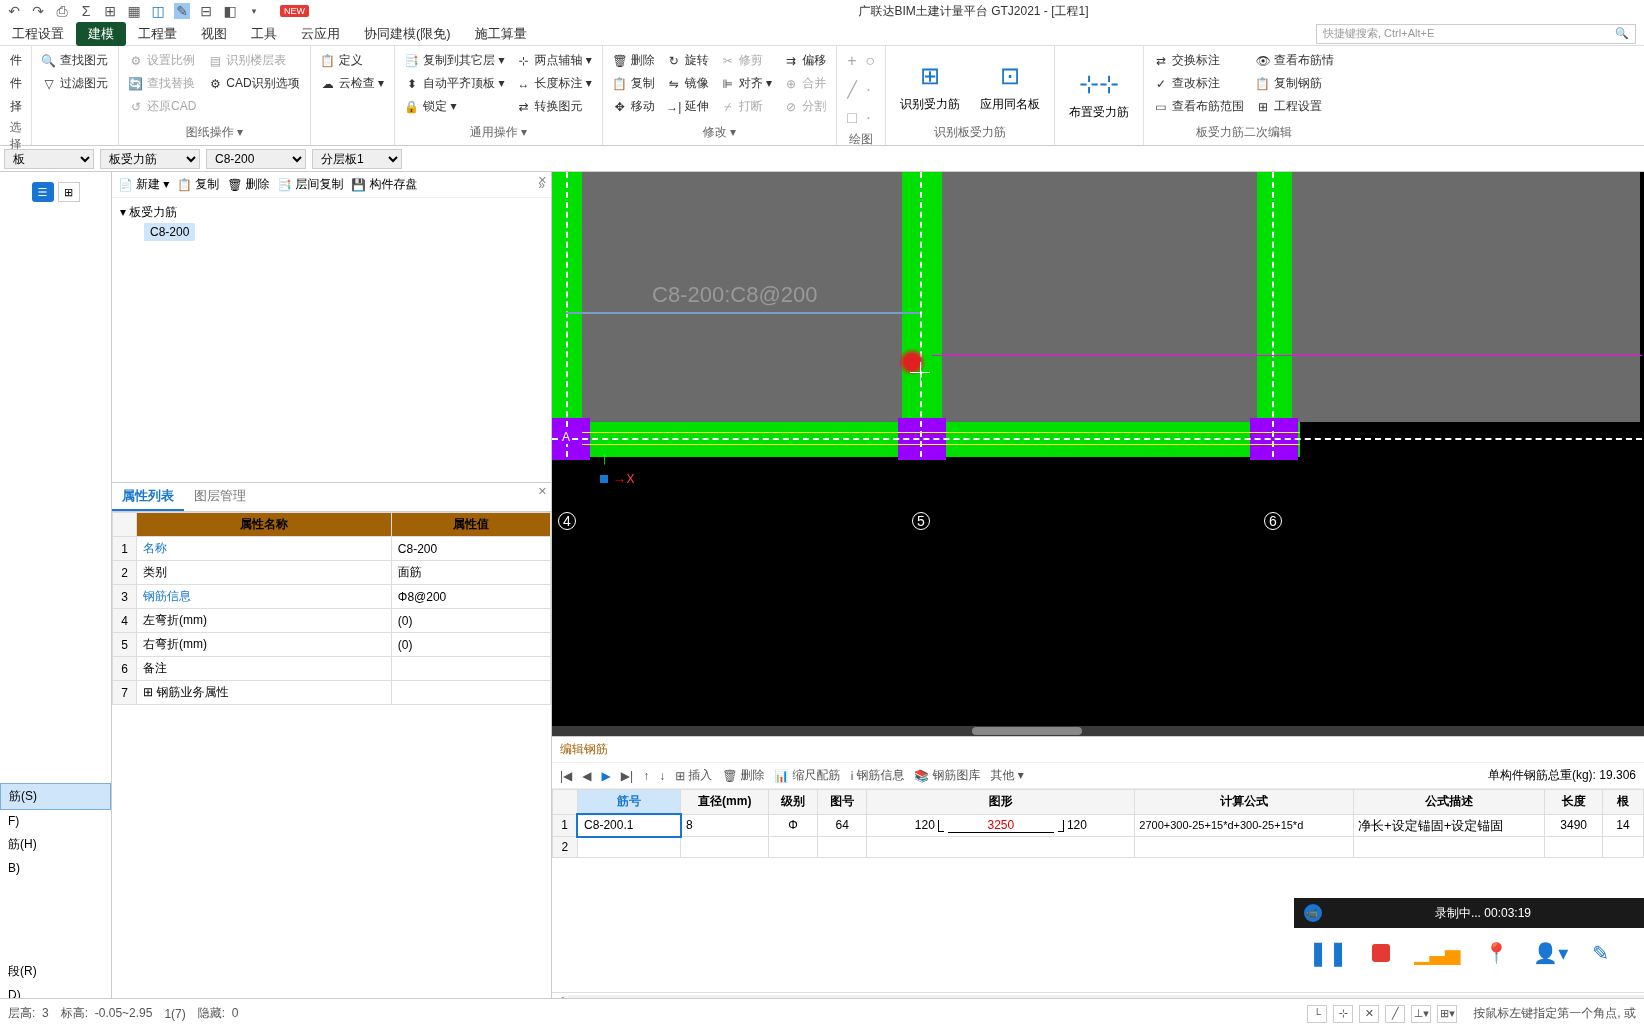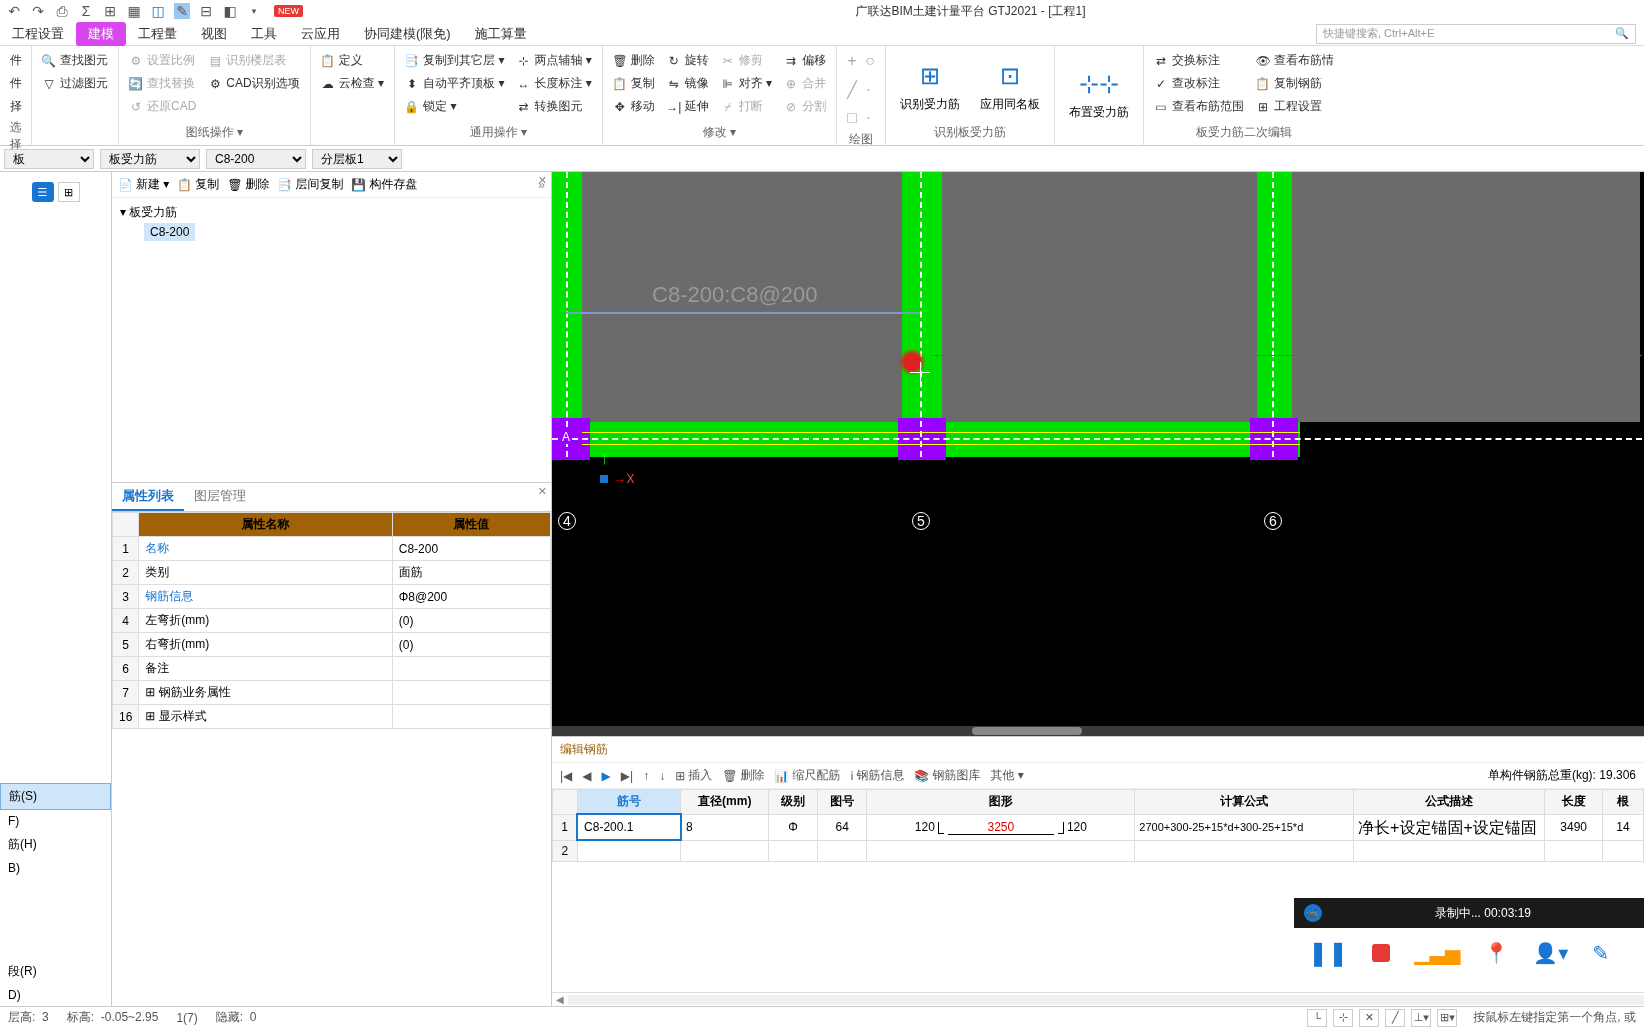--- a/index.html
+++ b/index.html
@@ -2,27 +2,27 @@
 <html><head>
 <meta charset="utf-8">
 <style>
 * { margin: 0; padding: 0; box-sizing: border-box; font-family: "Microsoft YaHei", sans-serif; }
 body { background: #f0f0f0; overflow: hidden; width: 1644px; height: 1028px; position: relative; }
 
 
 .titlebar { height: 22px; background: #fff; display: flex; align-items: center; font-size: 12px; color: #333; padding: 0 6px; }
 .titlebar .qat { display: flex; gap: 8px; align-items: center; }
 .titlebar .qat-icon { width: 16px; height: 16px; display: flex; align-items: center; justify-content: center; color: #555; font-size: 14px; }
-.titlebar .new-badge { background: #e53935; color: #fff; font-size: 9px; padding: 1px 4px; border-radius: 2px; margin-left: 12px; }
+.titlebar .new-badge { background: #e53935; color: #fff; font-size: 9px; padding: 1px 4px; border-radius: 2px; margin-left: 18px; }
 .titlebar .title { flex: 1; text-align: center; color: #333; }
 
 
 .menubar { height: 24px; background: #fff; display: flex; align-items: center; font-size: 13px; border-bottom: 1px solid #ddd; }
 .menubar .menu-item { padding: 3px 12px; color: #333; cursor: pointer; }
-.menubar .menu-item.active { background: #d946ef; color: #fff; border-radius: 3px; }
+.menubar .menu-item.active { background: #14532d; color: #fff; border-radius: 3px; }
 .menubar .search-box { margin-left: auto; margin-right: 8px; width: 320px; height: 20px; border: 1px solid #ccc; display: flex; align-items: center; padding: 0 6px; font-size: 11px; color: #999; }
 .menubar .search-box .search-icon { margin-left: auto; color: #777; }
 
 
 .ribbon { height: 100px; background: #fff; display: flex; border-bottom: 1px solid #ccc; font-size: 12px; }
 .ribbon-group { border-right: 1px solid #e0e0e0; padding: 4px 6px; display: flex; flex-direction: column; }
 .ribbon-group .group-content { flex: 1; display: flex; gap: 4px; }
 .ribbon-group .group-label { text-align: center; color: #666; font-size: 12px; padding-top: 2px; }
 .ribbon-col { display: flex; flex-direction: column; gap: 2px; }
 .ribbon-btn { display: flex; align-items: center; gap: 4px; padding: 2px 4px; color: #333; white-space: nowrap; cursor: pointer; }
@@ -93,21 +93,21 @@
 .rebar-toolbar { display: flex; align-items: center; gap: 10px; padding: 4px 8px; border-top: 1px solid #eee; border-bottom: 1px solid #eee; }
 .rebar-toolbar .nav-btn, .rebar-toolbar .tb-btn { display: flex; align-items: center; gap: 3px; cursor: pointer; color: #555; }
 .rebar-table { width: 100%; border-collapse: collapse; }
 .rebar-table th, .rebar-table td { border: 1px solid #ddd; padding: 3px 4px; text-align: center; font-size: 12px; }
 .rebar-table th { background: #f5f5f5; }
 .rebar-table th.blue { background: #cfe5f9; color: #1876d0; }
 .rebar-table .shape-cell { position: relative; }
 .rebar-table .shape-val { color: #d00; }
 
 
-.statusbar { position: absolute; bottom: 0; left: 0; right: 0; height: 22px; background: #fff; border-top: 1px solid #ccc; display: flex; align-items: center; font-size: 12px; color: #555; padding: 0 8px; gap: 18px; }
+.statusbar { position: absolute; bottom: 0; left: 0; right: 0; height: 30px; background: #fff; border-top: 1px solid #ccc; display: flex; align-items: center; font-size: 12px; color: #555; padding: 0 8px; gap: 12px; }
 .statusbar .status-tools { margin-left: auto; display: flex; gap: 6px; align-items: center; }
 .statusbar .st-btn { width: 20px; height: 18px; border: 1px solid #ccc; display: flex; align-items: center; justify-content: center; font-size: 11px; cursor: pointer; }
 
 
 .recording-bar { position: absolute; right: 0; bottom: 50px; width: 350px; background: #1a1a1a; color: #fff; display: flex; flex-direction: column; }
 .recording-top { height: 30px; display: flex; align-items: center; padding: 0 10px; gap: 10px; font-size: 12px; }
 .rec-cam { width: 18px; height: 18px; background: #1876d0; border-radius: 50%; display: flex; align-items: center; justify-content: center; font-size: 10px; }
 .recording-bottom { height: 50px; background: #fff; display: flex; align-items: center; gap: 24px; padding: 0 14px; }
 .rec-pause { color: #1876d0; font-size: 24px; }
 .rec-stop { width: 18px; height: 18px; background: #e53935; border-radius: 3px; }
@@ -478,25 +478,20 @@
               <td>(0)</td>
             </tr>
         <tr>
               <td class="row-num">6</td>
               <td>备注</td>
               <td></td>
             </tr>
         <tr>
               <td class="row-num">7</td>
               <td>⊞ 钢筋业务属性</td>
-              <td></td>
-            </tr>
-        <tr>
-              <td class="row-num">16</td>
-              <td>⊞ 显示样式</td>
               <td></td>
             </tr>
       </tbody>
         </table>
     </div>
   </div>
 
   <div class="viewport-wrap">
     <div class="viewport">
 
@@ -603,21 +598,21 @@
           <td>Φ</td>
           <td>64</td>
           <td class="shape-cell">
             <span>120</span>
             <span style="display:inline-block;width:6px;height:12px;border-left:1px solid #000;border-bottom:1px solid #000;vertical-align:middle"></span>
             <span class="shape-val" style="border-bottom:1px solid #000;padding:0 40px">3250</span>
             <span style="display:inline-block;width:6px;height:12px;border-right:1px solid #000;border-bottom:1px solid #000;vertical-align:middle"></span>
             <span>120</span>
           </td>
           <td style="font-size:11px;text-align:left;line-height:1.2">2700+300-25+15*d+300-25+15*d</td>
-          <td style="font-size:16px;text-align:left;line-height:1.2">净长+设定锚固+设定锚固</td>
+          <td style="font-size:13px;text-align:left;line-height:1.2">净长+设定锚固+设定锚固</td>
           <td>3490</td>
           <td>14</td>
         </tr>
         <tr>
           <td style="background:#f5f5f5">2</td>
           <td></td>
               <td></td>
               <td></td>
               <td></td>
               <td></td>

